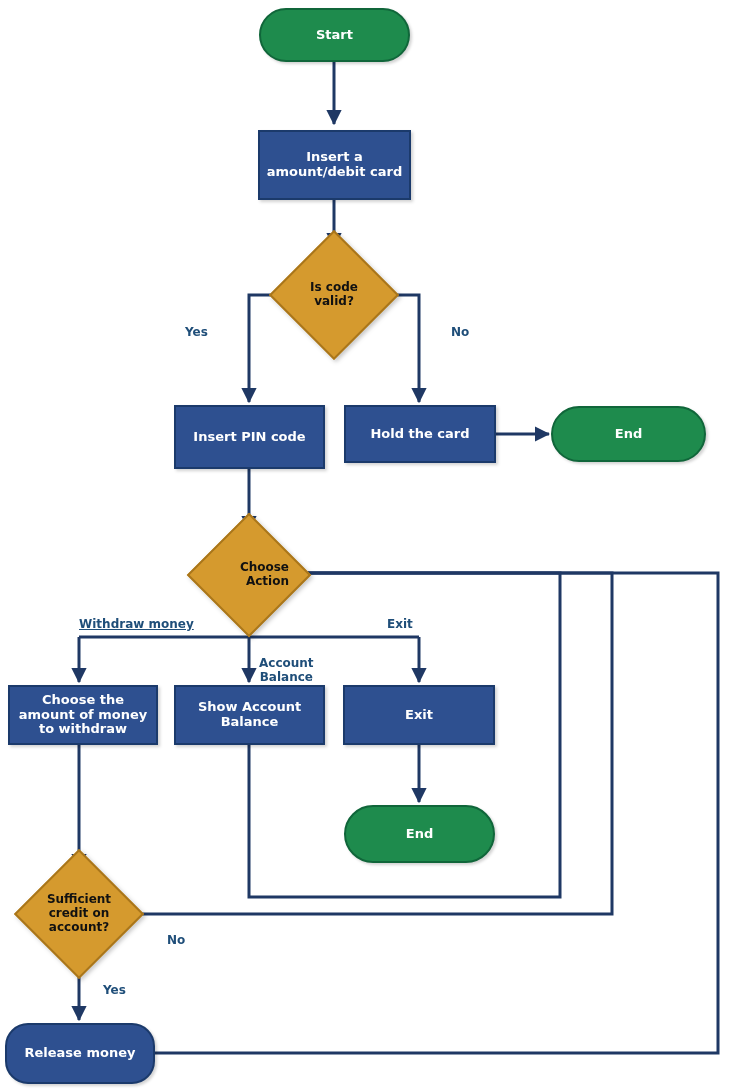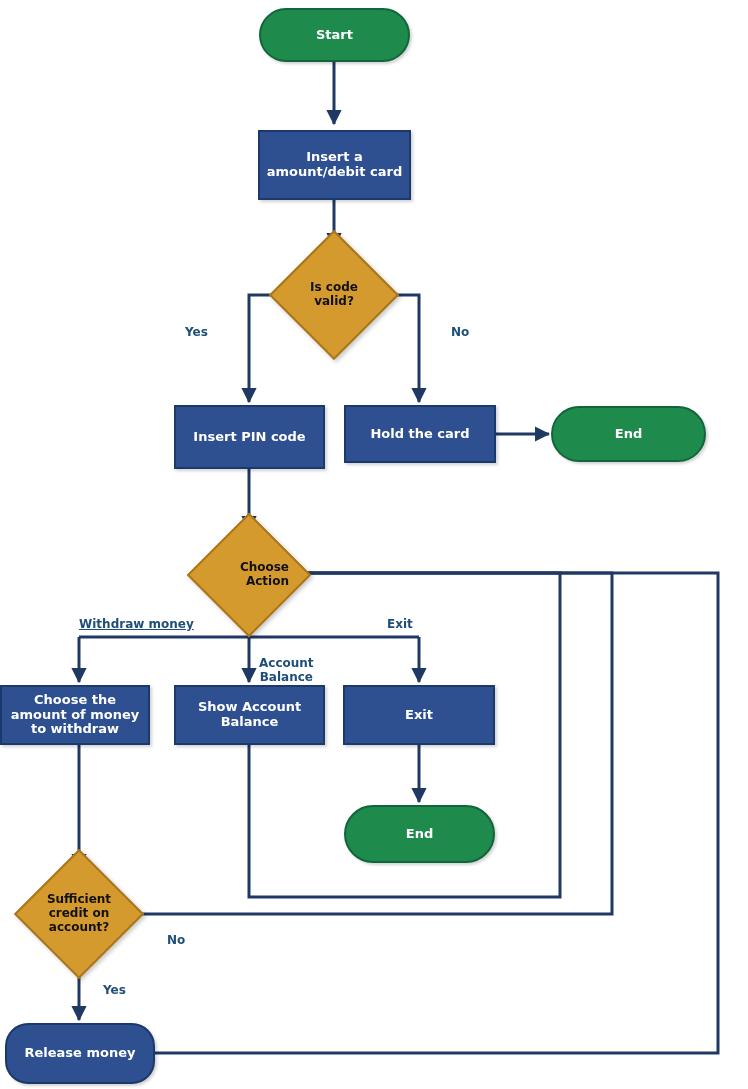--- a/index.html
+++ b/index.html
@@ -171,21 +171,21 @@
   </div>
 
   <div class="node decision" style="left:205px; top:531px; width:88px; height:88px;text-align:right;">
     <span class="dia"></span>
     <span class="label">
       <span>Choose</span><br>
       <span>Action</span>
     </span>
   </div>
 
-  <div class="node process" style="left:0; top:685px; width:150px; height:60px;">
+  <div class="node process" style="left:8px; top:685px; width:150px; height:60px;">
     <span class="label">
       <span>Choose the</span><br>
       <span>amount of money</span><br>
       <span>to withdraw</span>
     </span>
   </div>
 
   <div class="node process" style="left:174px; top:685px; width:151px; height:60px;">
     <span class="label">
       <span>Show Account</span><br>

